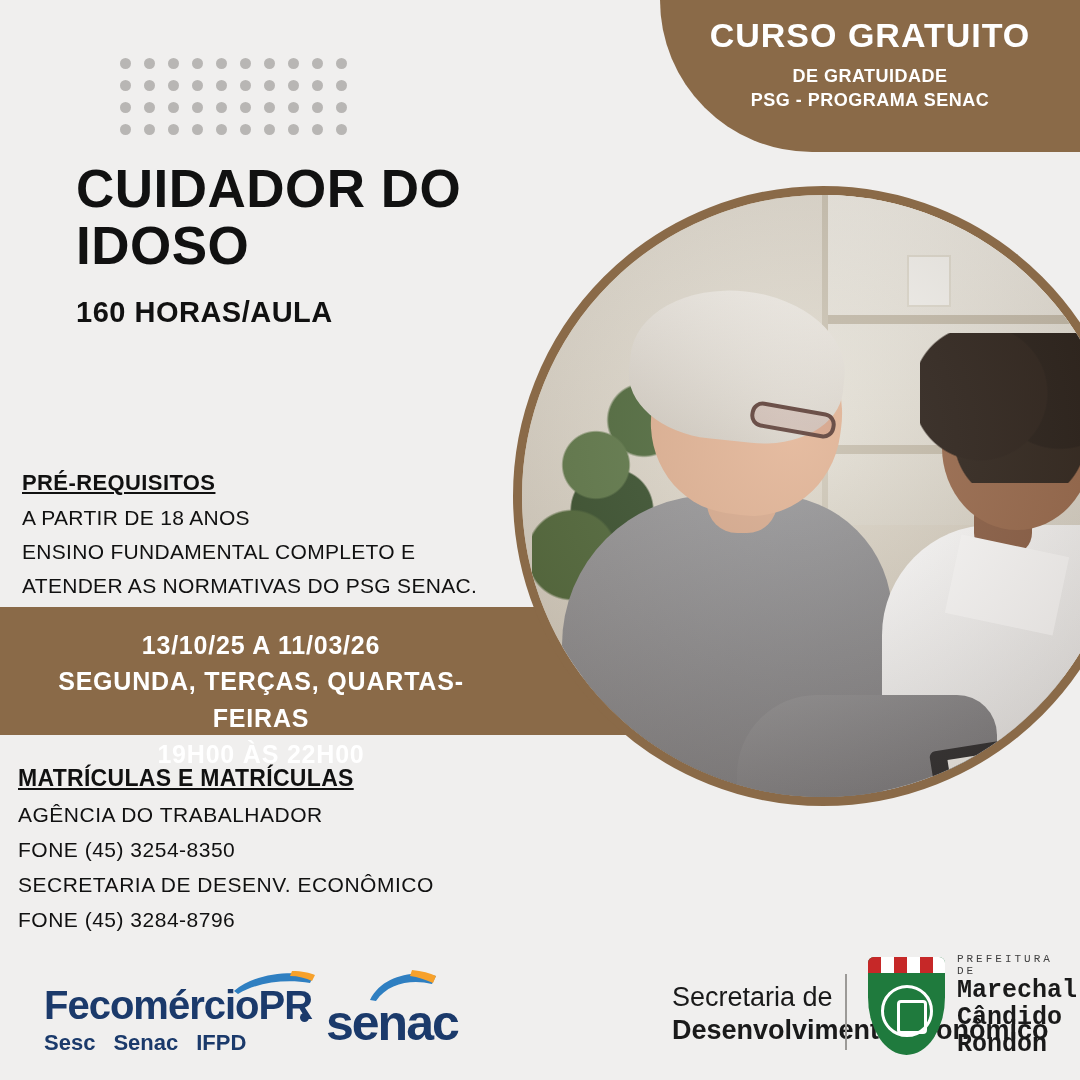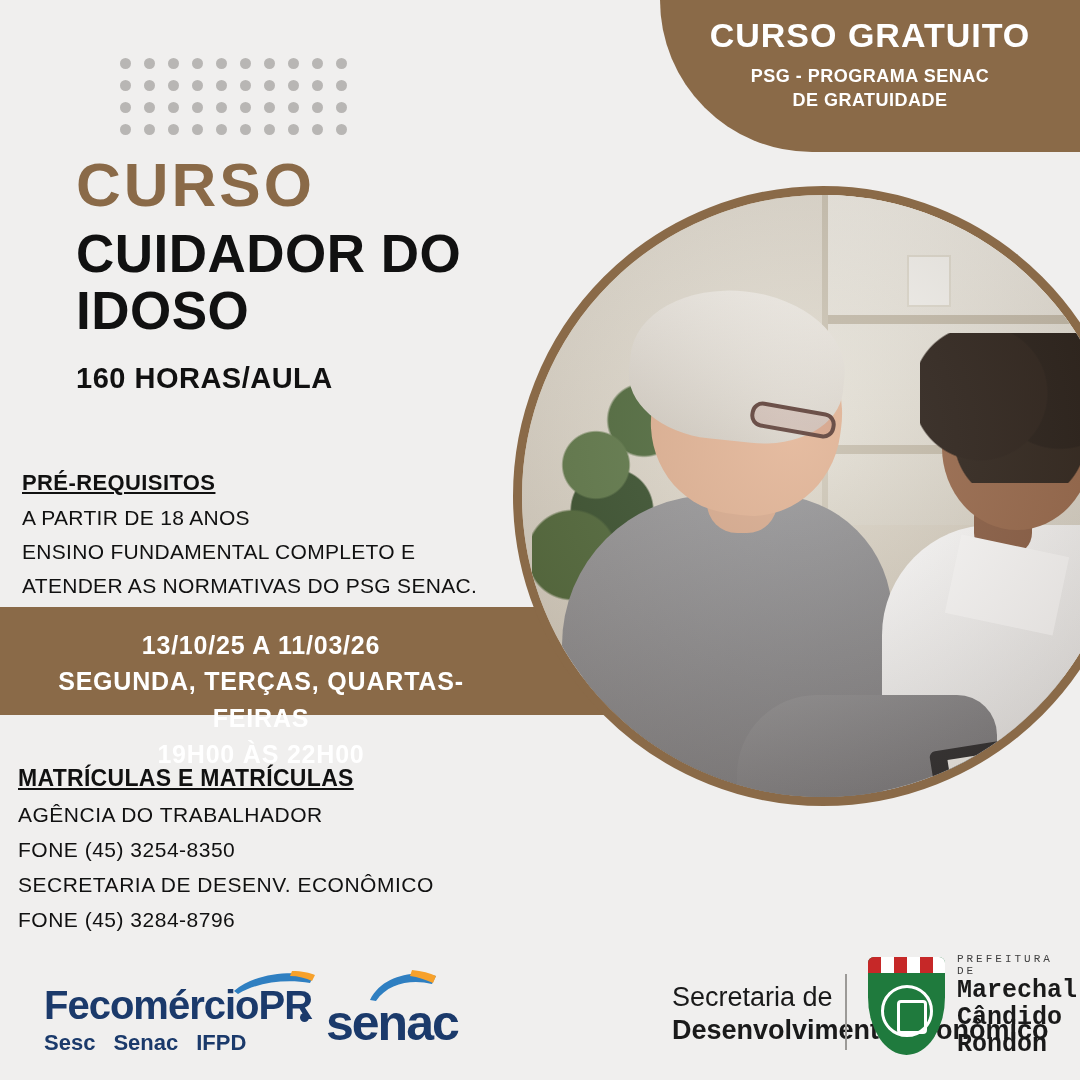--- a/index.html
+++ b/index.html
@@ -75,21 +75,21 @@
     font-size: 22px; font-weight: bold; color: #111;
     text-decoration: underline; letter-spacing: 0.4px;
   }
   #prereq .line {
     font-size: 21px; color: #111; margin-top: 10px; letter-spacing: 0.3px;
   }
 
   
   #schedule {
     position: absolute; left: 0; top: 607px;
-    width: 700px; height: 108px;
+    width: 700px; height: 128px;
     background: #8a6a48;
     border-top-right-radius: 90px;
     border-bottom-right-radius: 90px;
     color: #fff;
     padding: 20px 0 0 0;
     text-align: left;
   }
   #schedule div {
     font-size: 25px; font-weight: bold; letter-spacing: 0.8px;
     line-height: 1.45;
@@ -304,22 +304,22 @@
   }
 </style>
 </head>
 <body>
 
 <div id="poster">
 
   <div id="badge">
     <div class="b1">CURSO GRATUITO</div>
     <div class="b2">
+      <div>DE GRATUIDADE</div>
       <div>PSG - PROGRAMA SENAC</div>
-      <div>DE GRATUIDADE</div>
     </div>
   </div>
 
   <div id="dots">
     <i></i>
       <i></i>
       <i></i>
       <i></i>
       <i></i>
       <i></i>
@@ -353,21 +353,20 @@
       <i></i>
       <i></i>
       <i></i>
       <i></i>
       <i></i>
       <i></i>
       <i></i>
   </div>
 
   <div id="headline">
-    <div class="curso">CURSO</div>
     <div class="name">CUIDADOR DO IDOSO</div>
     <div class="hours">160 HORAS/AULA</div>
   </div>
 
   <div id="prereq">
     <div class="title">PRÉ-REQUISITOS</div>
     <div class="line">A PARTIR DE 18 ANOS</div>
     <div class="line">ENSINO FUNDAMENTAL COMPLETO E</div>
     <div class="line">ATENDER AS NORMATIVAS DO PSG SENAC.</div>
   </div>

